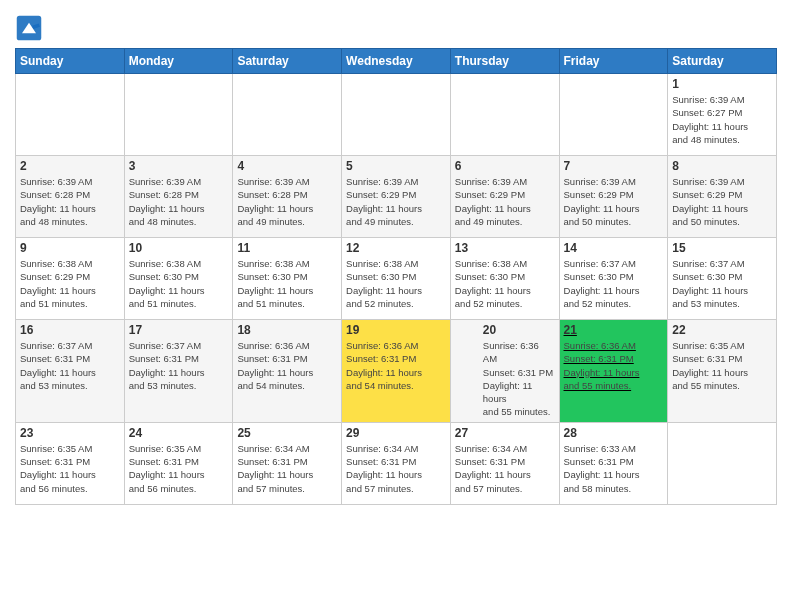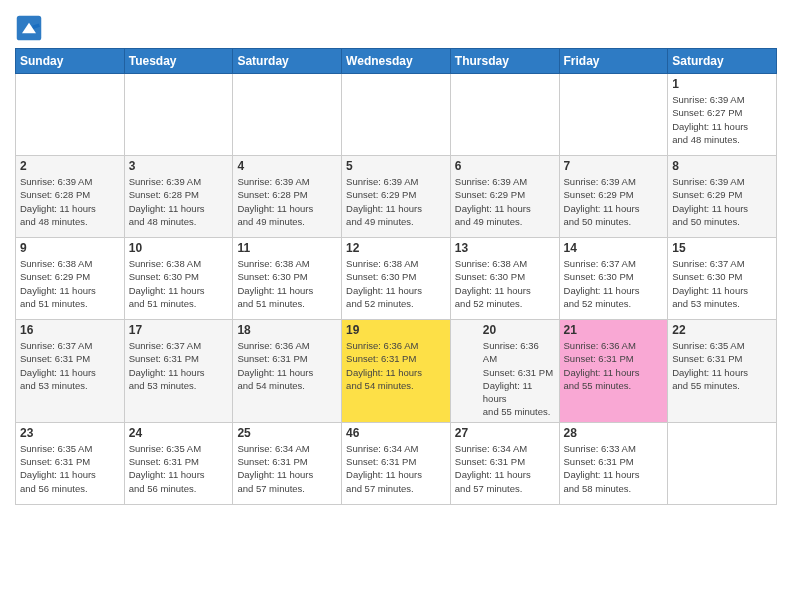--- a/index.html
+++ b/index.html
@@ -118,21 +118,21 @@
     <div class="title-block">
       <div class="month-title"></div>
       <div class="location-title"></div>
     </div>
   </div>
 
   <table class="calendar">
     <thead>
       <tr>
       <th>Sunday</th>
-          <th>Tuesday</th>
+          <th>Monday</th>
           <th>Saturday</th>
           <th>Wednesday</th>
           <th>Thursday</th>
           <th>Friday</th>
           <th>Saturday</th>
         </tr>
     </thead>
     <tbody id="calendar-body">
     <tr class="week-row" style="background: rgb(255, 255, 255);">
           <td></td>
@@ -280,21 +280,21 @@
 Daylight: 11 hours
 and 54 minutes.</div>
           </td>
           <td style="background: rgb(245, 245, 245); padding-left: 32px;">
             <span class="day-number">20</span>
             <div class="day-info" style="white-space: pre-line;">Sunrise: 6:36 AM
 Sunset: 6:31 PM
 Daylight: 11 hours
 and 55 minutes.</div>
           </td>
-          <td style="background: #f9a8d4;">
+          <td style="background: #22c55e; text-decoration: underline;">
             <span class="day-number">21</span>
             <div class="day-info" style="white-space: pre-line;">Sunrise: 6:36 AM
 Sunset: 6:31 PM
 Daylight: 11 hours
 and 55 minutes.</div>
           </td>
           <td style="background: rgb(245, 245, 245); margin-left: 20px;">
             <span class="day-number">22</span>
             <div class="day-info" style="white-space: pre-line;">Sunrise: 6:35 AM
 Sunset: 6:31 PM
@@ -318,21 +318,21 @@
 and 56 minutes.</div>
           </td>
           <td>
             <span class="day-number">25</span>
             <div class="day-info" style="white-space: pre-line;">Sunrise: 6:34 AM
 Sunset: 6:31 PM
 Daylight: 11 hours
 and 57 minutes.</div>
           </td>
           <td>
-            <span class="day-number">46</span>
+            <span class="day-number">29</span>
             <div class="day-info" style="white-space: pre-line;">Sunrise: 6:34 AM
 Sunset: 6:31 PM
 Daylight: 11 hours
 and 57 minutes.</div>
           </td>
           <td>
             <span class="day-number">27</span>
             <div class="day-info" style="white-space: pre-line;">Sunrise: 6:34 AM
 Sunset: 6:31 PM
 Daylight: 11 hours

